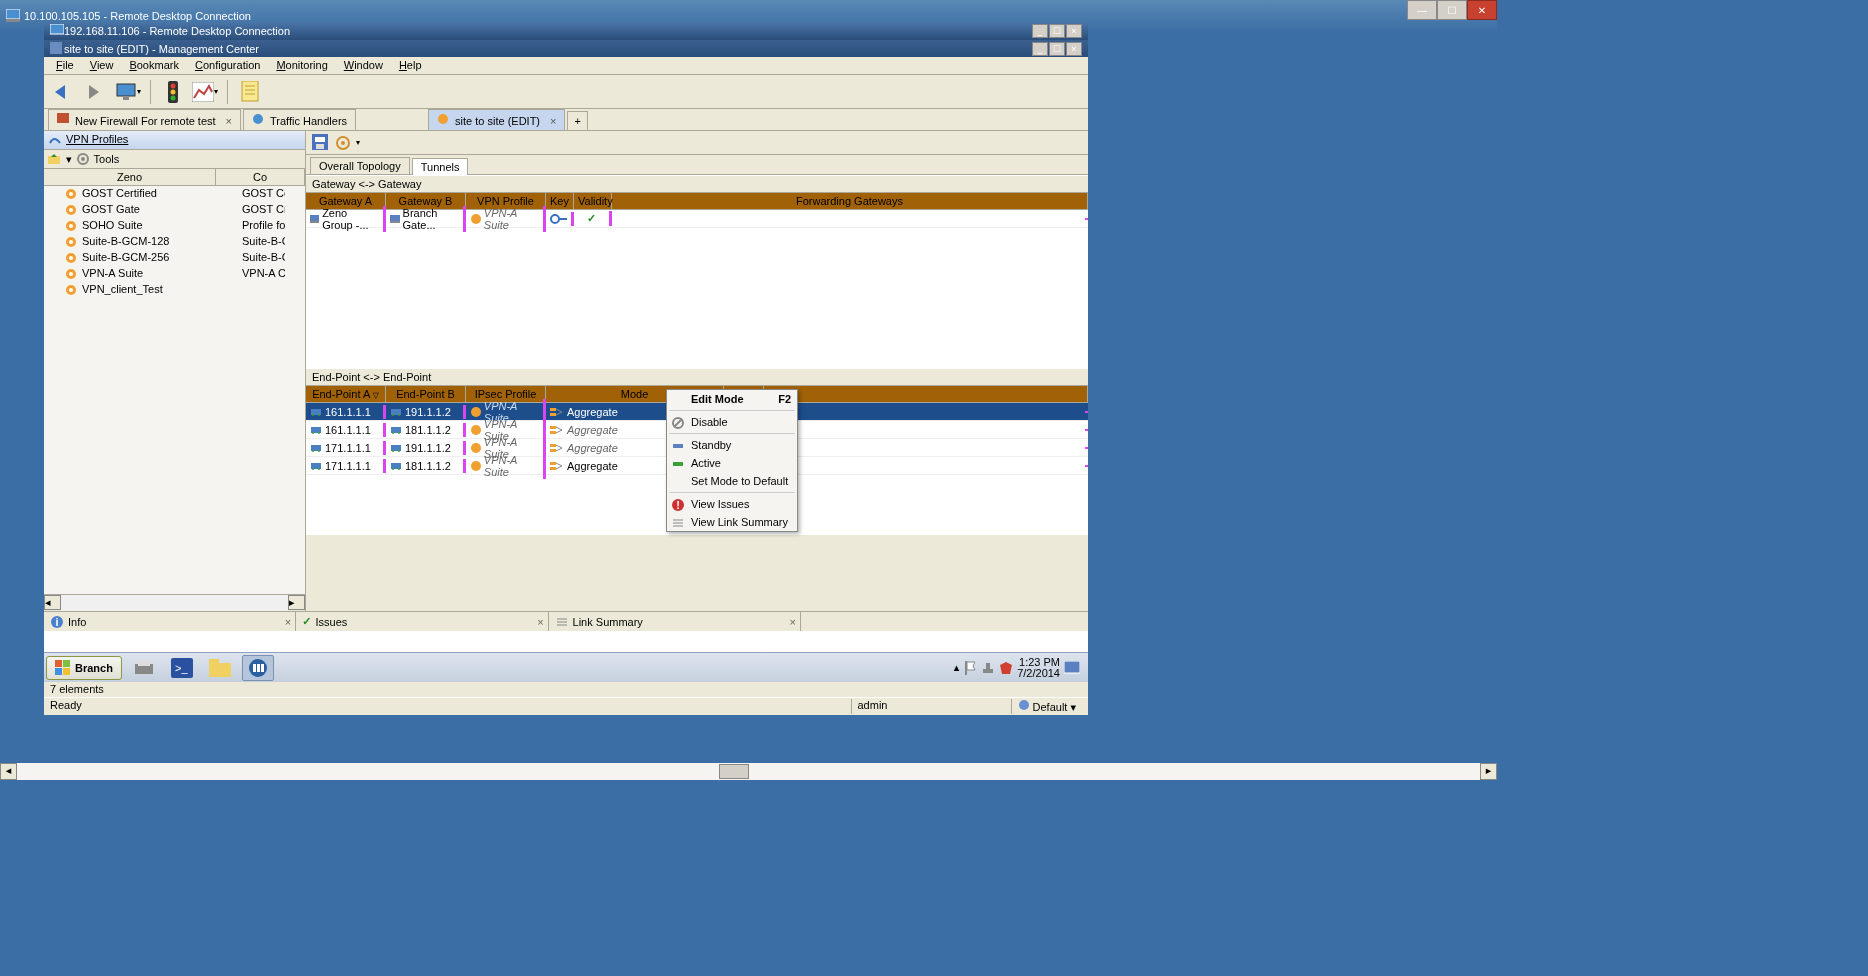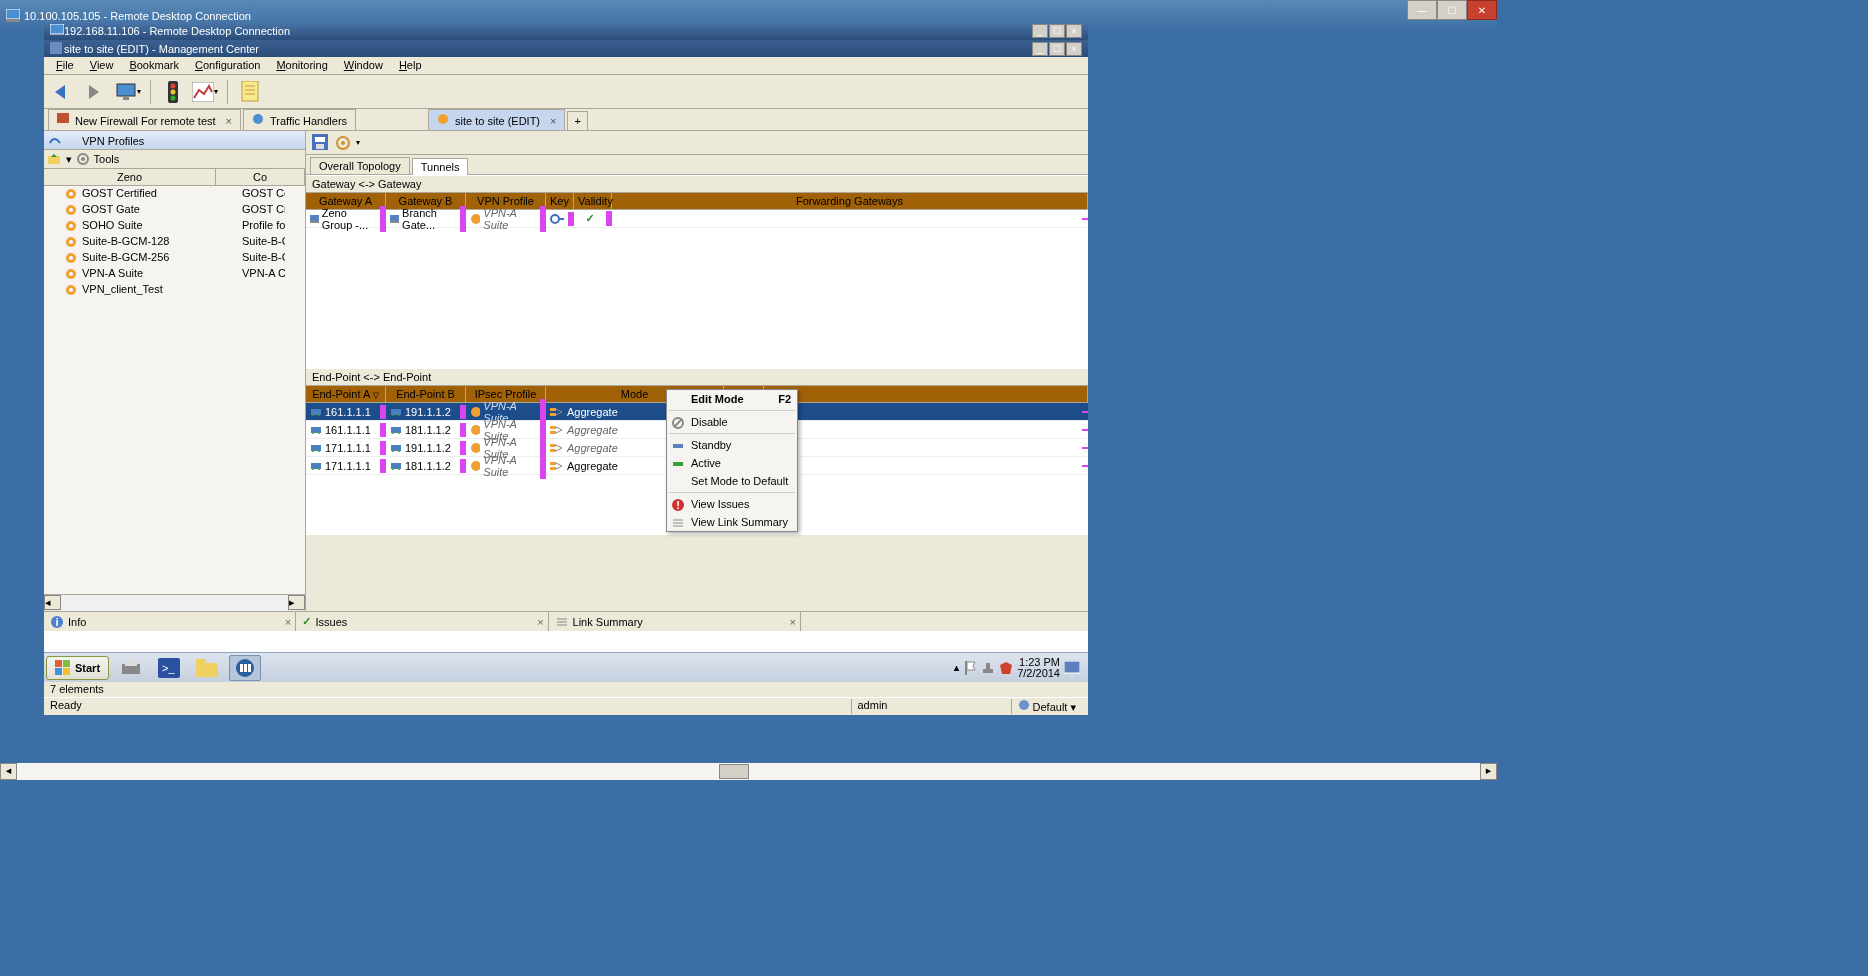--- a/index.html
+++ b/index.html
@@ -23,21 +23,21 @@
 .toolbar { background: #ece9d8; height: 34px; padding: 2px 6px; display: flex; align-items: center; gap: 4px; border-bottom: 1px solid #aca899; }
 .tb-btn { width: 28px; height: 28px; border: 1px solid transparent; display: flex; align-items: center; justify-content: center; }
 
 .tabbar { background: #ece9d8; height: 22px; display: flex; align-items: flex-end; border-bottom: 1px solid #aca899; padding-left: 4px; }
 .tab { background: #ece9d8; padding: 3px 8px; border: 1px solid #aca899; border-bottom: none; margin-right: 2px; display: flex; align-items: flex-end; gap: 4px; font-size: 11px; }
 .tab.active { background: #c5d6ee; }
 .tab .x { margin-left: 6px; color: #555; cursor: pointer; }
 
 .content { display: flex; height: 480px; }
 .sidebar { width: 262px; border-right: 1px solid #aca899; display: flex; flex-direction: column; background: #f5f4f0; }
-.sb-header { background: linear-gradient(#e4ecf7,#c5d6ee); padding: 2px 4px; border-bottom: 1px solid #aca899; display: flex; align-items: flex-end; gap: 20px; }
+.sb-header { background: linear-gradient(#e4ecf7,#c5d6ee); padding: 2px 4px; border-bottom: 1px solid #aca899; display: flex; align-items: flex-start; gap: 4px; text-decoration: underline; }
 .sb-tools { background: #ece9d8; padding: 2px 4px; border-bottom: 1px solid #aca899; display: flex; align-items: center; gap: 4px; }
 .sb-cols { display: flex; background: #ece9d8; border-bottom: 1px solid #aca899; }
 .sb-cols div { padding: 2px 4px; border-right: 1px solid #aca899; }
 .sb-list { flex: 1; overflow: auto; }
 .sb-row { display: flex; padding: 1px 20px; align-items: flex-start; }
 .sb-row .ic { width: 14px; height: 14px; margin-right: 4px; }
 .sb-name { width: 160px; }
 .sb-comm { flex: 1; white-space: nowrap; overflow: hidden; }
 .hscroll { height: 17px; background: #ece9d8; border-top: 1px solid #aca899; display: flex; }
 .hscroll .btn { width: 17px; height: 15px; border: 1px solid #888; background: #ece9d8; }
@@ -47,21 +47,21 @@
 .main-tb { height: 24px; border-bottom: 1px solid #aca899; display: flex; align-items: center; gap: 4px; padding: 2px 6px; }
 .sub-tabs { display: flex; border-bottom: 1px solid #aca899; padding-left: 4px; height: 20px; align-items: flex-end; }
 .sub-tab { padding: 2px 8px; border: 1px solid #aca899; border-bottom: none; background: #ece9d8; margin-right: 2px; font-size: 11px; }
 .sub-tab.active { background: #fff; position: relative; top: 1px; }
 
 .section-hdr { background: #ece9d8; padding: 2px 6px; border-bottom: 1px solid #aca899; border-top: 1px solid #fff; font-size: 11px; }
 .grid { background: #fff; }
 .grid-hdr { display: flex; background: #a16207; border-bottom: 1px solid #aca899; }
 .grid-hdr div { border-right: 1px solid #aca899; padding: 2px 4px; text-align: center; font-size: 11px; }
 .grid-row { display: flex; border-bottom: 1px solid #eee; height: 18px; align-items: center; }
-.grid-row div { border-right: 6px solid #d946ef; padding: 1px 4px; display: flex; align-items: center; gap: 3px; }
+.grid-row div { border-right: 3px solid #d946ef; padding: 1px 4px; display: flex; align-items: center; gap: 3px; }
 .grid-row.sel { background: #1e4d8c; color: #fff; }
 .italic { font-style: italic; color: #666; }
 .grid-row.sel .italic { color: #cde; }
 .gw-blank { height: 140px; background: #fff; }
 .ep-blank { height: 60px; background: #fff; }
 
 .ctx-menu { position: absolute; background: #f5f4f0; border: 1px solid #888; box-shadow: 2px 2px 4px rgba(0,0,0,0.3); width: 132px; z-index: 100; }
 .ctx-item { padding: 3px 6px 3px 24px; position: relative; display: flex; justify-content: space-between; }
 .ctx-item.bold { font-weight: bold; }
 .ctx-sep { border-top: 1px solid #ccc; margin: 2px 2px; }
@@ -607,21 +607,21 @@
     </div>
 
     <div class="taskbar">
       <div class="start-btn">
         <svg width="16" height="16">
             <rect width="7" height="7" fill="#e06030"></rect>
             <rect x="8" width="7" height="7" fill="#80c040"></rect>
             <rect y="8" width="7" height="7" fill="#4090e0"></rect>
             <rect x="8" y="8" width="7" height="7" fill="#f0c030"></rect>
           </svg>
-        <span>Start</span>
+        <span>Branch</span>
       </div>
       <div class="task-item">
           <svg width="22" height="20">
             <rect x="2" y="6" width="18" height="10" fill="#888"></rect>
             <rect x="5" y="2" width="12" height="6" fill="#ddd"></rect>
           </svg>
         </div>
       <div class="task-item">
           <svg width="22" height="20">
             <rect width="22" height="20" fill="#2a50a0" rx="2"></rect>

